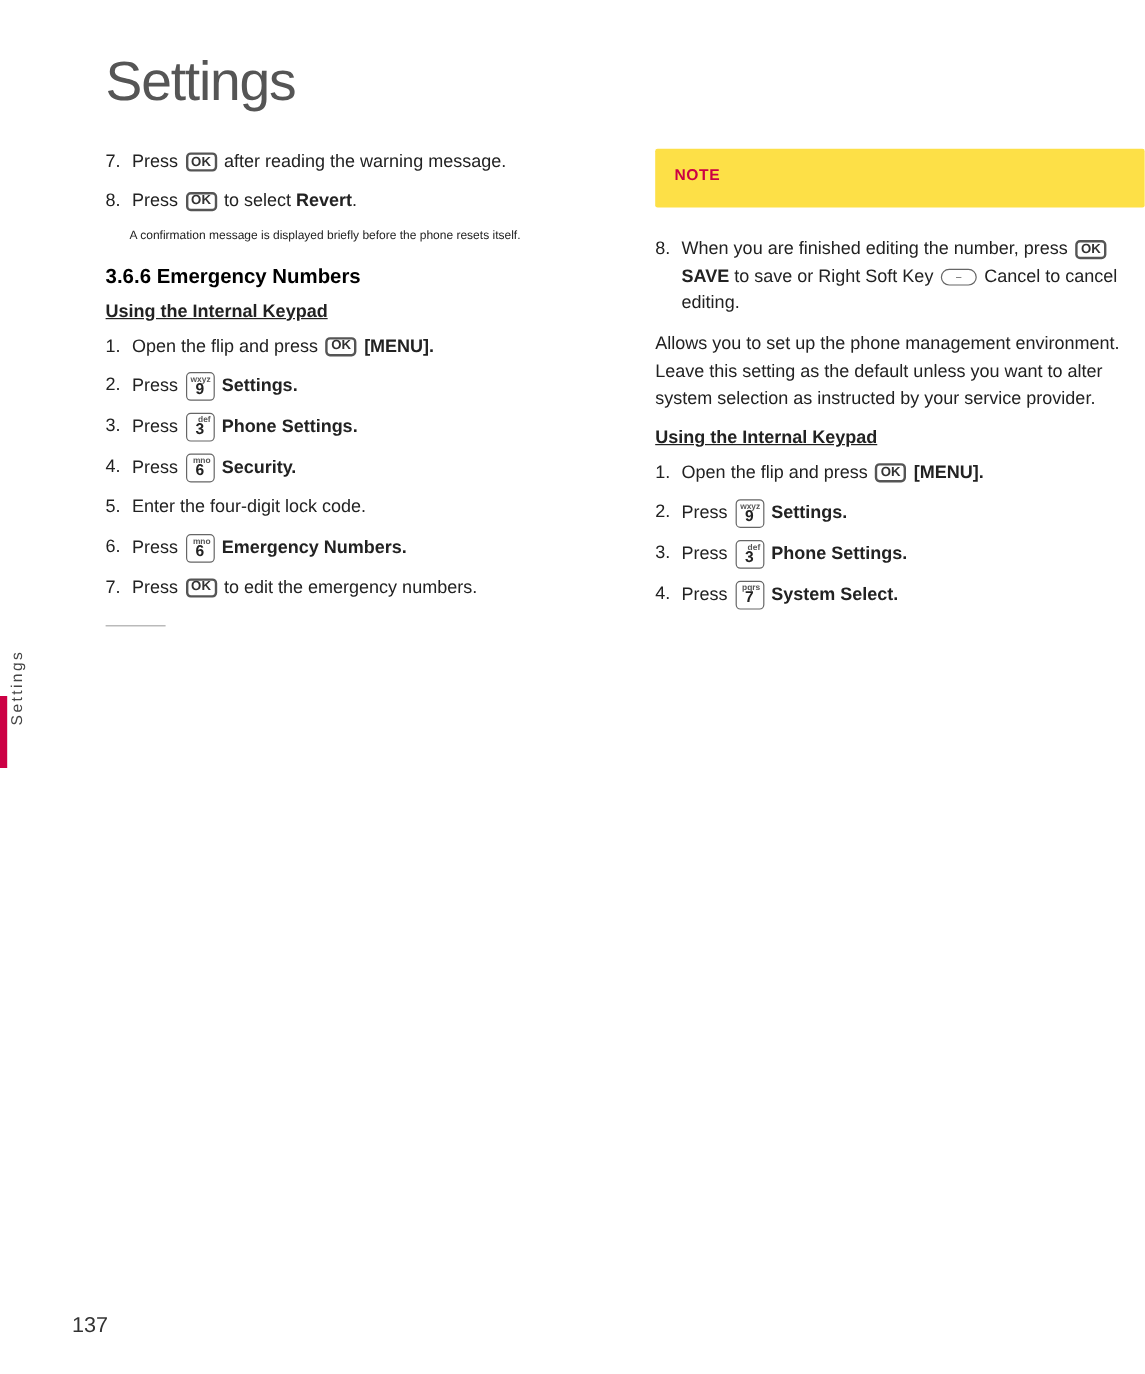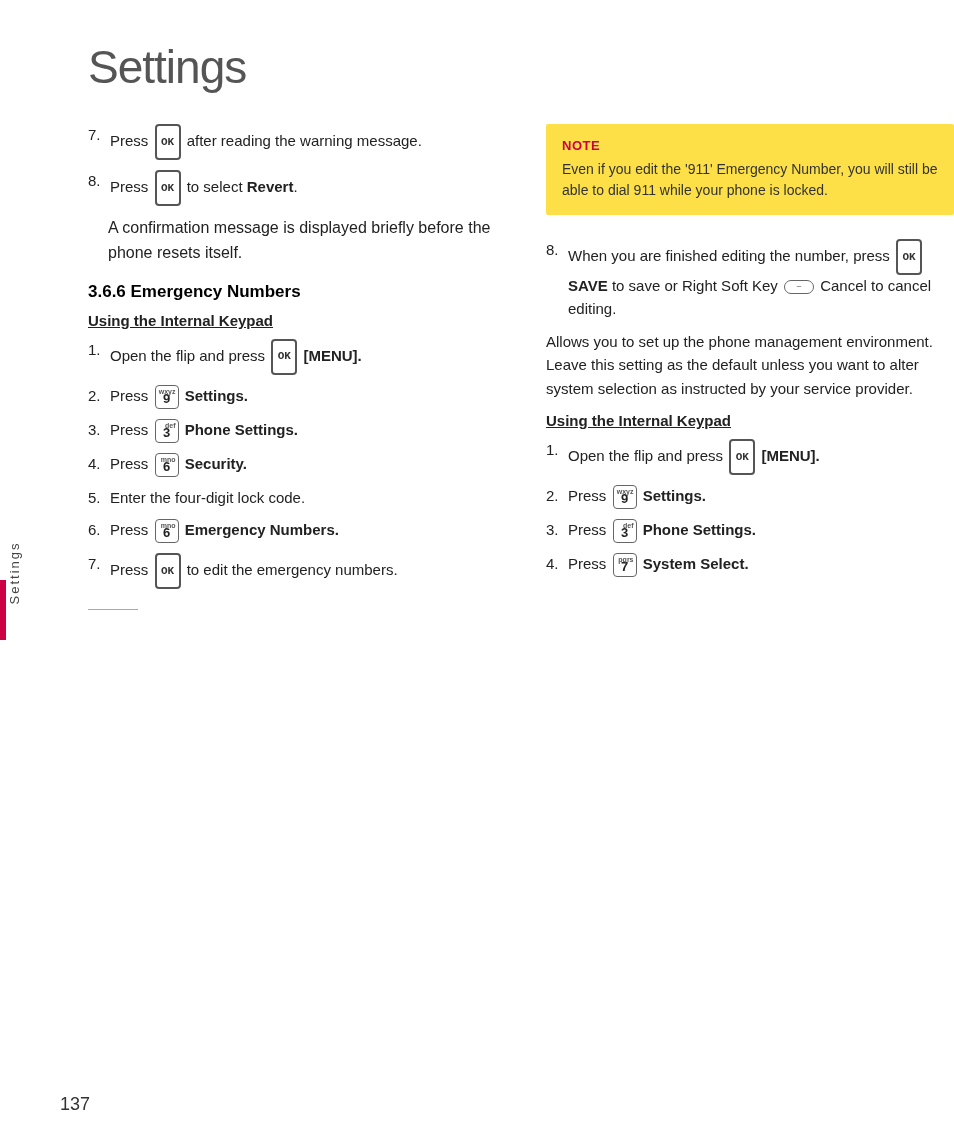--- a/index.html
+++ b/index.html
@@ -150,29 +150,28 @@
       font-size: 15px;
       line-height: 1.5;
     }
 
     
     .ok-btn {
       display: inline-flex;
       align-items: center;
       justify-content: center;
       width: 26px;
-      height: 36px;
+      height: 16px;
       border: 2px solid #555;
       border-radius: 4px;
       font-size: 11px;
       font-weight: bold;
       color: #333;
       vertical-align: middle;
       margin: 0 2px;
-      font-family: Liberation Mono, monospace;
     }
 
     
     .key-btn {
       display: inline-flex;
       align-items: center;
       justify-content: center;
       width: 24px;
       height: 24px;
       border: 1.5px solid #666;
@@ -211,21 +210,21 @@
       border-radius: 8px;
       font-size: 9px;
       color: #333;
       vertical-align: middle;
       margin: 0 2px;
     }
 
     .confirmation-text {
       margin-left: 20px;
       margin-bottom: 14px;
-      font-size: 16px;
+      font-size: 10px;
       line-height: 1.55;
       color: #222;
     }
 
     
     .desc-text {
       font-size: 15px;
       line-height: 1.55;
       color: #222;
       margin-bottom: 12px;
@@ -357,21 +356,20 @@
         </div>
 
         <hr class="divider">
         <div class="page-number">137</div>
       </div>
 
       <div class="col-right">
 
         <div class="note-box">
           <div class="note-title">NOTE</div>
-          <div class="note-text">Even if you edit the '911' Emergency Number, you will still be able to dial 911 while your phone is locked.</div>
         </div>
 
         <div class="list-item">
           <span class="list-num">8.</span>
           <span class="list-content">
             When you are finished editing the number, press
             <span class="ok-btn">OK</span>
             <strong>SAVE</strong>
             to save or Right Soft Key
             <span class="soft-btn">⎯</span>

